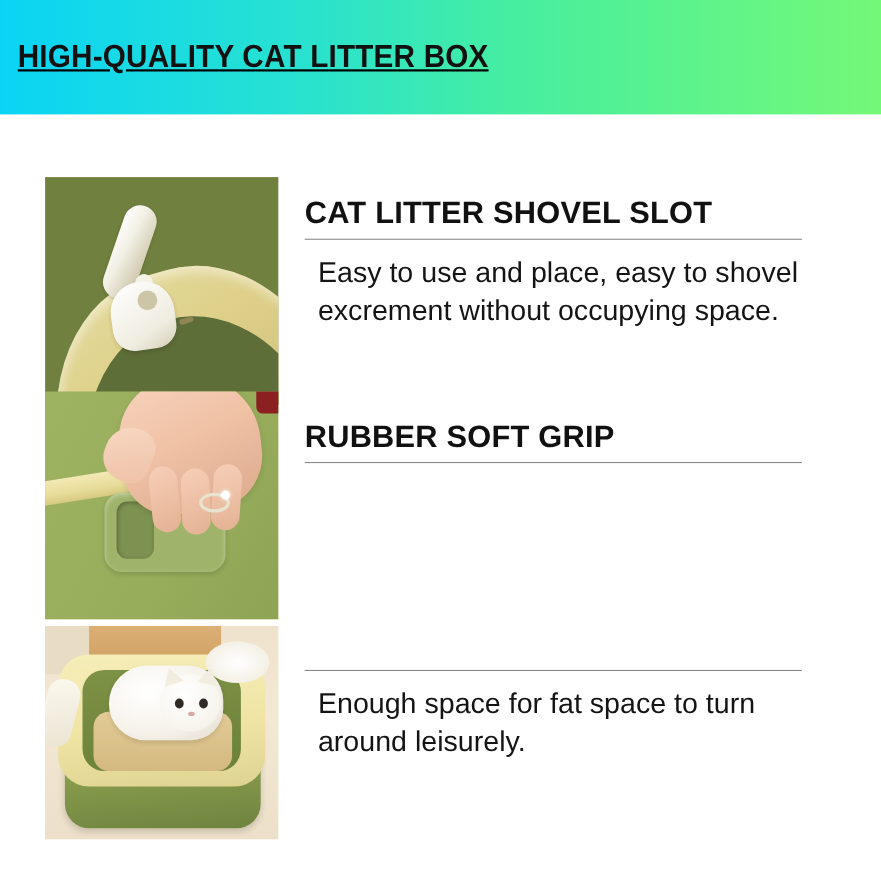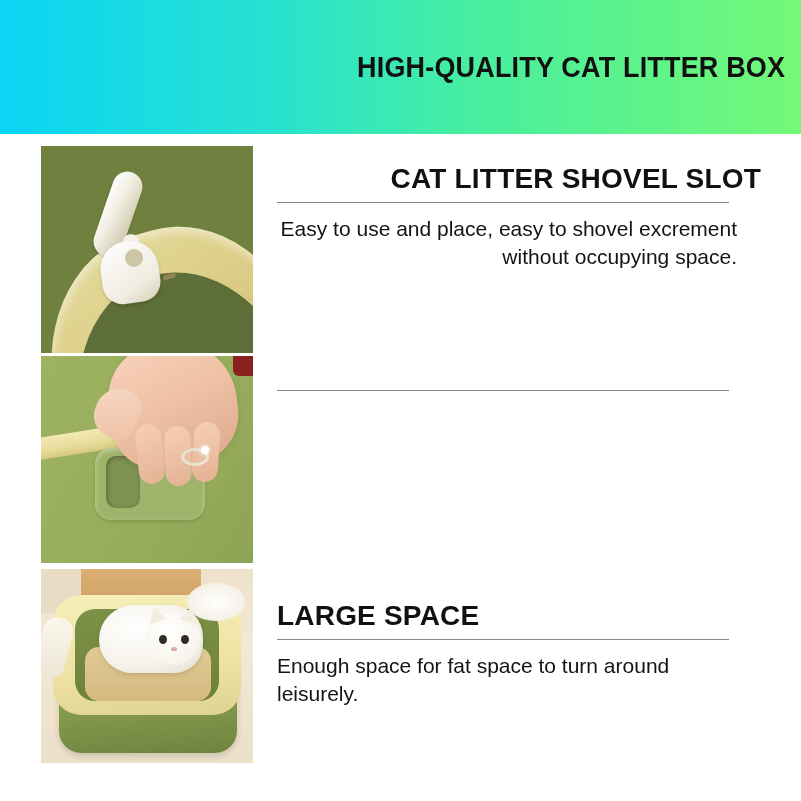--- a/index.html
+++ b/index.html
@@ -13,25 +13,26 @@
     font-family: "Liberation Sans", sans-serif;
     overflow: hidden;
   }
 
   
   .header-band {
     position: absolute;
     left: 0;
     top: 0;
     width: 801px;
-    height: 134px;
+    height: 104px;
     background: linear-gradient(90deg, #0ad4f5 0%, #29e2cf 35%, #46eea0 58%, #74f877 100%);
     display: flex;
     align-items: center;
-    justify-content: flex-end;
+    justify-content: flex-start;
+    text-decoration: underline;
   }
   .header-title {
     font-size: 29px;
     font-weight: bold;
     color: #111111;
     letter-spacing: 0.2px;
     text-align: center;
     transform: scaleX(0.93);
     font-family: "Liberation Sans", sans-serif;
     white-space: nowrap;
@@ -46,21 +47,21 @@
   }
   .feature-row {
     position: absolute;
     left: 41px;
     width: 720px;
     height: 207px;
     display: flex;
     flex-direction: row;
     align-items: flex-start;
   }
-  .feature-row.r1 { top: 43px; text-align: right; }
+  .feature-row.r1 { top: 58px; }
   .feature-row.r2 { top: 253px; }
   .feature-row.r3 { top: 466px; height: 194px; }
 
   
   .photo {
     position: relative;
     width: 212px;
     height: 207px;
     flex: 0 0 212px;
     overflow: hidden;
@@ -387,24 +388,24 @@
     font-family: "Liberation Sans", sans-serif;
   }
   .title-rule {
     margin-top: 8px;
     margin-bottom: 12px;
     width: 452px;
     height: 1px;
     background: #8a8a8a;
   }
   .feature-desc {
-    font-size: 21px;
+    font-size: 26px;
     color: #141414;
     line-height: 1.33;
-    margin: 0;
+    margin: 12px;
     max-width: 460px;
     font-family: "Liberation Sans", sans-serif;
   }
 </style>
 </head>
 <body>
 
 <div class="header-band">
   <div class="header-title">HIGH-QUALITY CAT LITTER BOX</div>
 </div>
@@ -441,20 +442,21 @@
       <div class="thumb"></div>
       <div class="finger f1"></div>
       <div class="finger f2"></div>
       <div class="finger f3"></div>
       <div class="ring"></div>
       <div class="ring-gem"></div>
       <div class="sleeve"></div>
     </div>
 
     <div class="text-col">
+      <h2 class="feature-title">RUBBER SOFT GRIP</h2>
       <div class="title-rule"></div>
     </div>
   </div>
 
   <div class="feature-row r3">
 
     <div class="photo ph3">
       <div class="rug"></div>
       <div class="furn2"></div>
       <div class="furn"></div>
@@ -467,19 +469,18 @@
       <div class="cat-head"></div>
       <div class="ear ear-l"></div>
       <div class="ear ear-r"></div>
       <div class="eye eye-l"></div>
       <div class="eye eye-r"></div>
       <div class="nose"></div>
       <div class="scoop"></div>
     </div>
 
     <div class="text-col">
-      <h2 class="feature-title">LARGE SPACE</h2>
       <div class="title-rule"></div>
       <p class="feature-desc">Enough space for fat space to turn around leisurely.</p>
     </div>
   </div>
 
 </div>
 
 </body></html>

